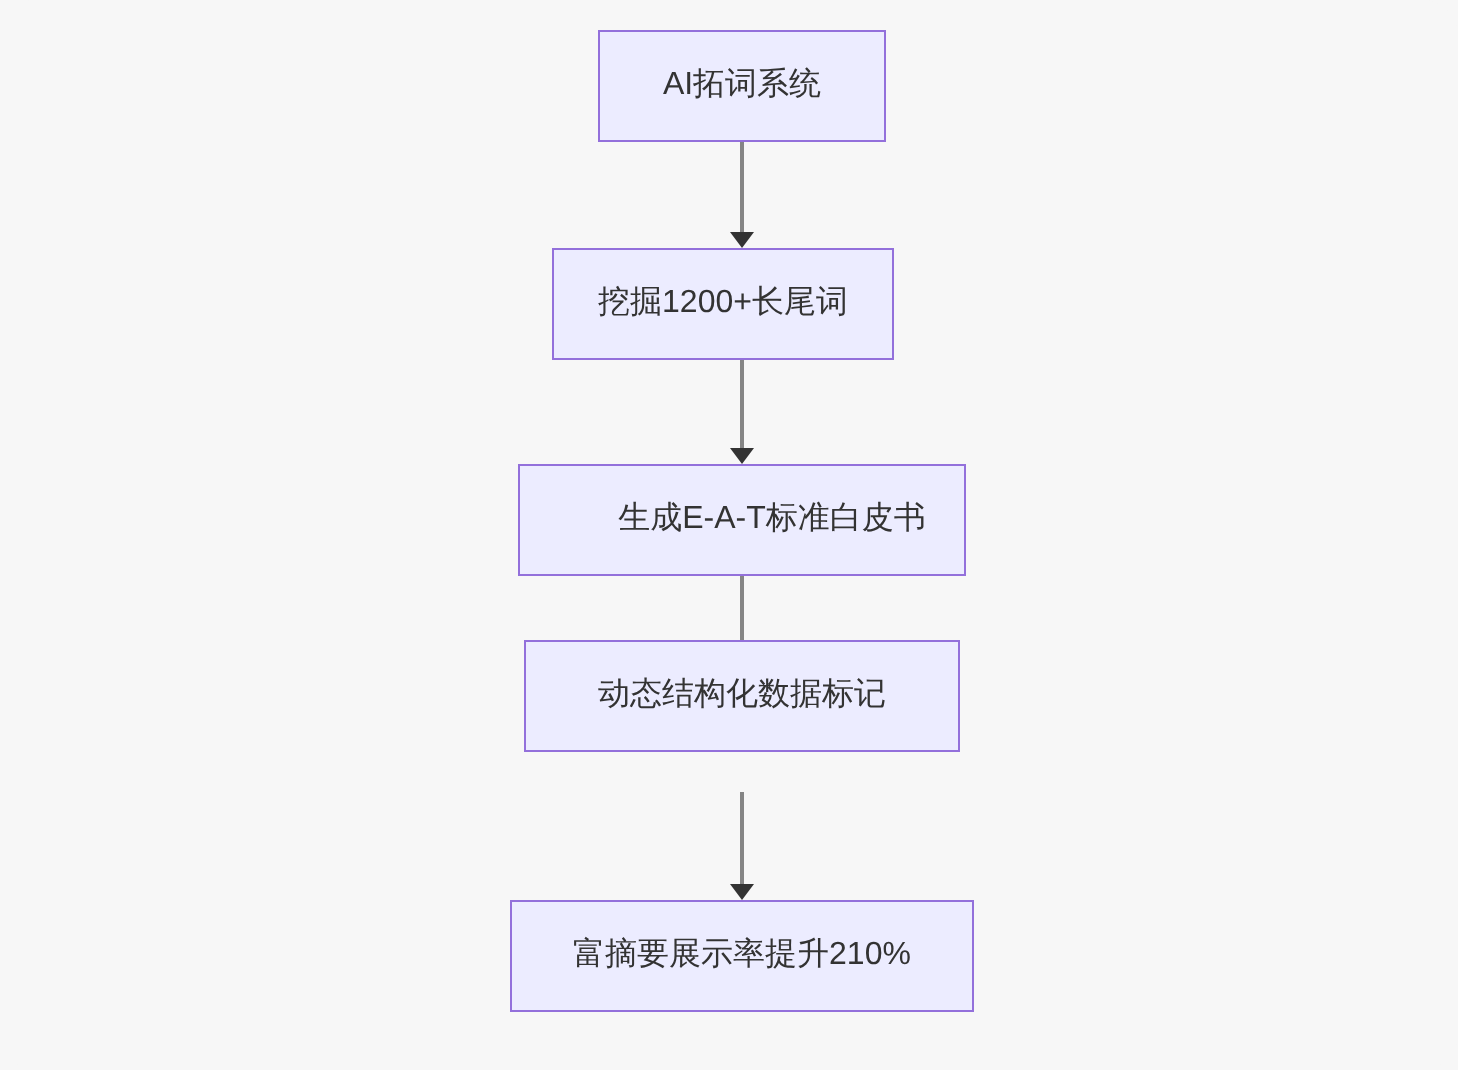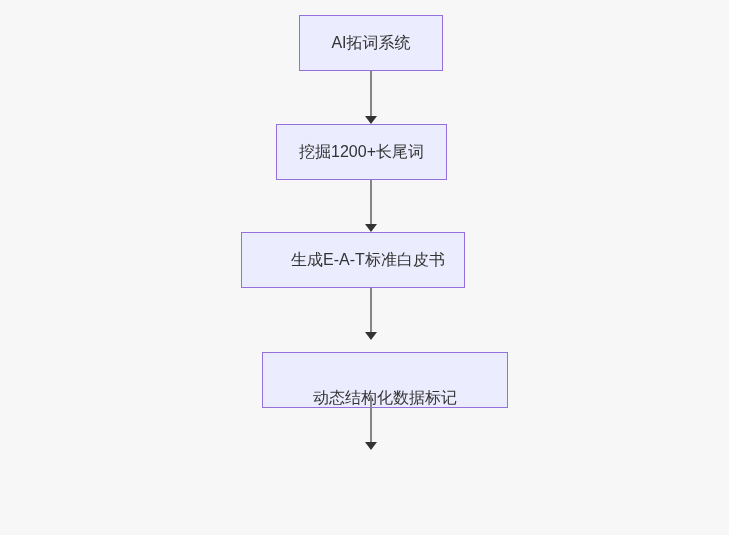--- a/index.html
+++ b/index.html
@@ -25,22 +25,22 @@
     display: flex;
     align-items: center;
     justify-content: center;
     font-size: 16px;
     line-height: 1.2;
     text-align: center;
     white-space: nowrap;
   }
   .n1 { left: 299px; top: 15px;  width: 144px; height: 56px; }
   .n2 { left: 276px; top: 124px; width: 171px; height: 56px; }
-  .n3 { left: 241px; top: 232px; width: 224px; height: 56px; padding-left: 30px; }
-  .n4 { left: 262px; top: 352px; width: 246px; height: 56px; align-items: flex-end; }
+  .n3 { left: 259px; top: 232px; width: 224px; height: 56px; padding-left: 30px; }
+  .n4 { left: 262px; top: 320px; width: 218px; height: 56px; }
   .n5 { left: 255px; top: 450px; width: 232px; height: 56px; }
 
   .arrow {
     position: absolute;
     left: 365px;
     width: 12px;
     display: flex;
     flex-direction: column;
     align-items: center;
   }
@@ -95,14 +95,17 @@
 
   <div class="node n4">
     <span>动态结构化数据标记</span>
   </div>
 
   <div class="arrow a4">
     <div class="shaft"></div>
     <div class="head"></div>
   </div>
 
+  <div class="node n5">
+    <span>富摘要展示率提升210%</span>
+  </div>
 
 </div>
 
 </body></html>

